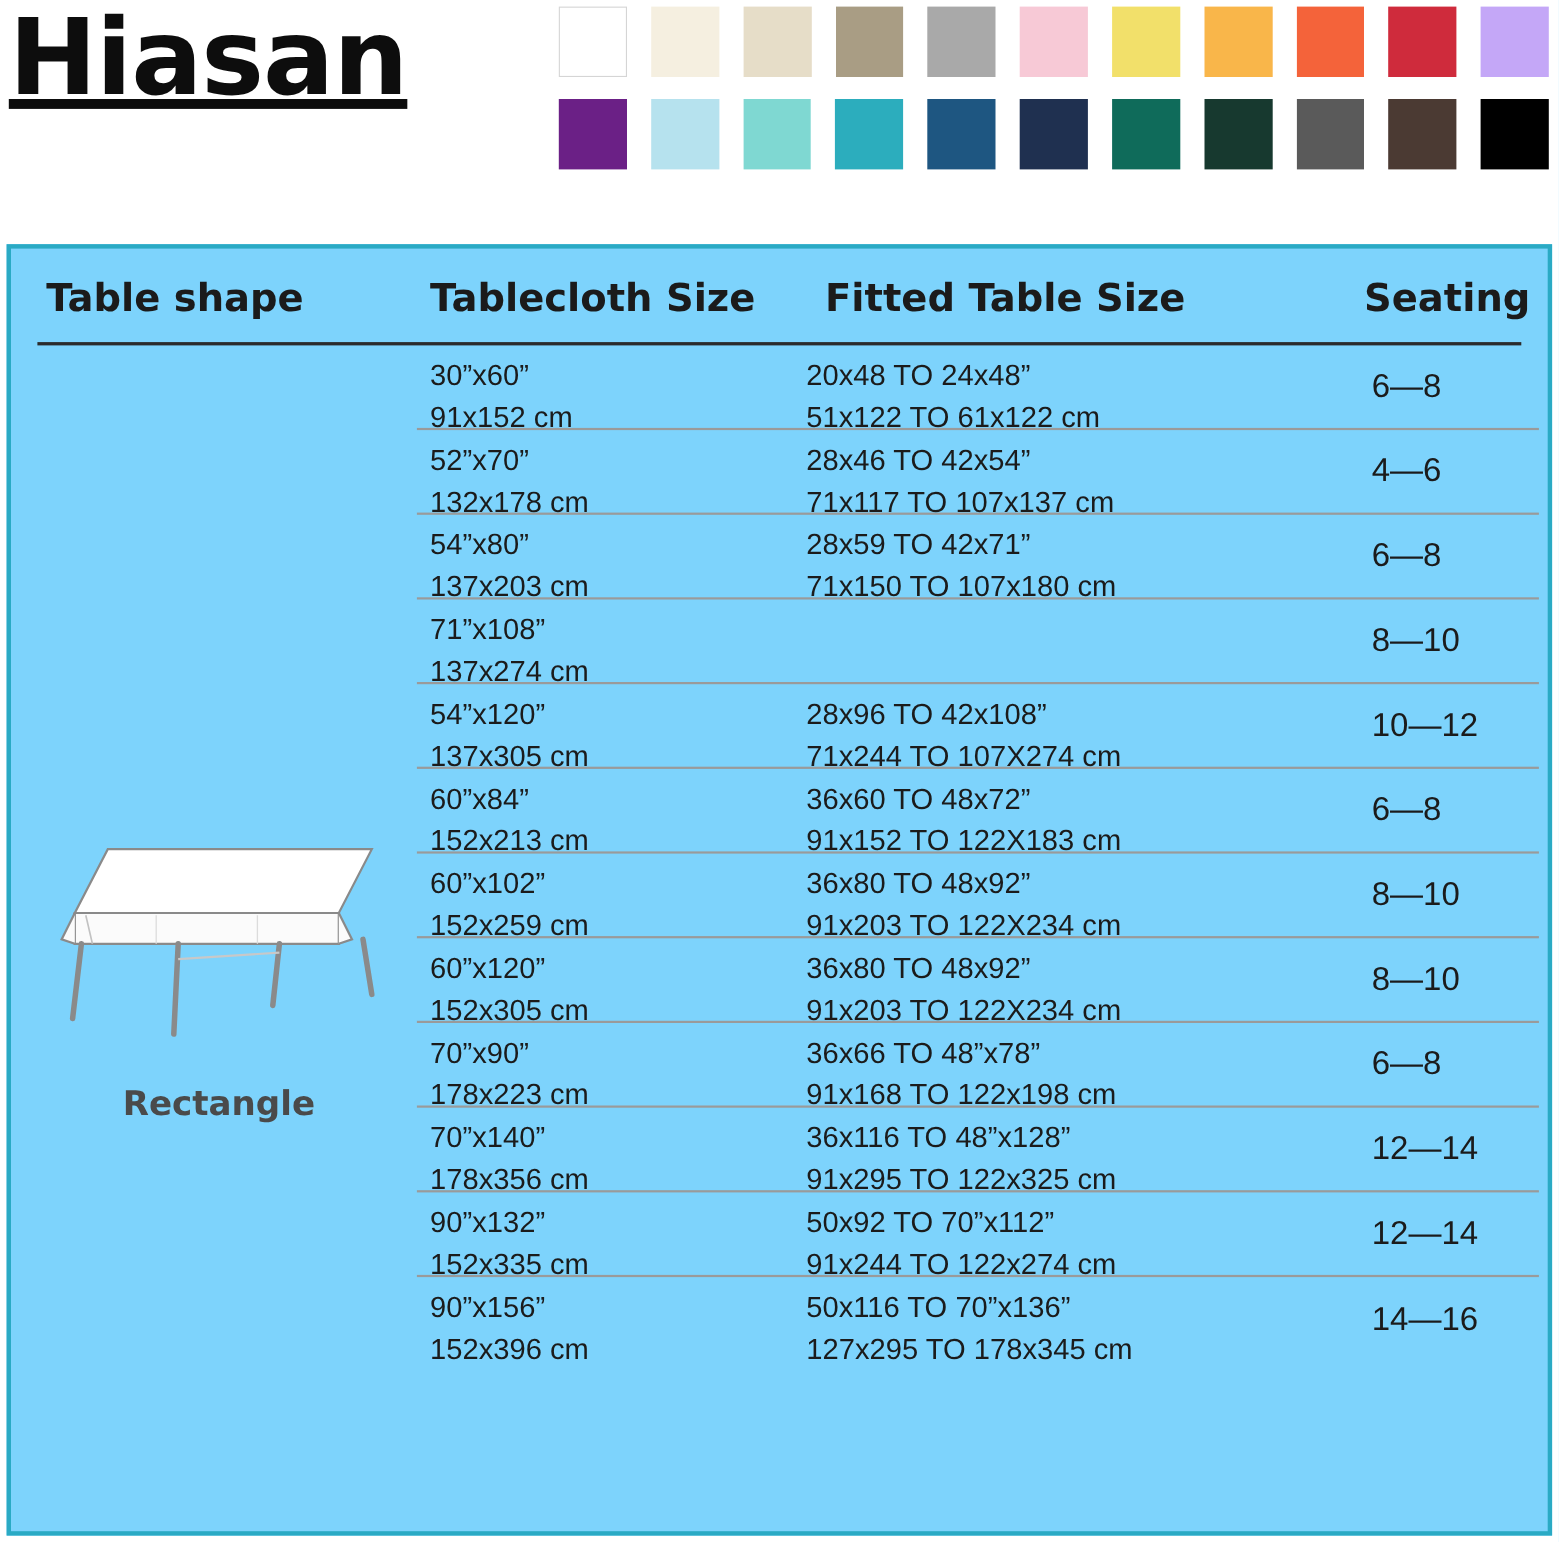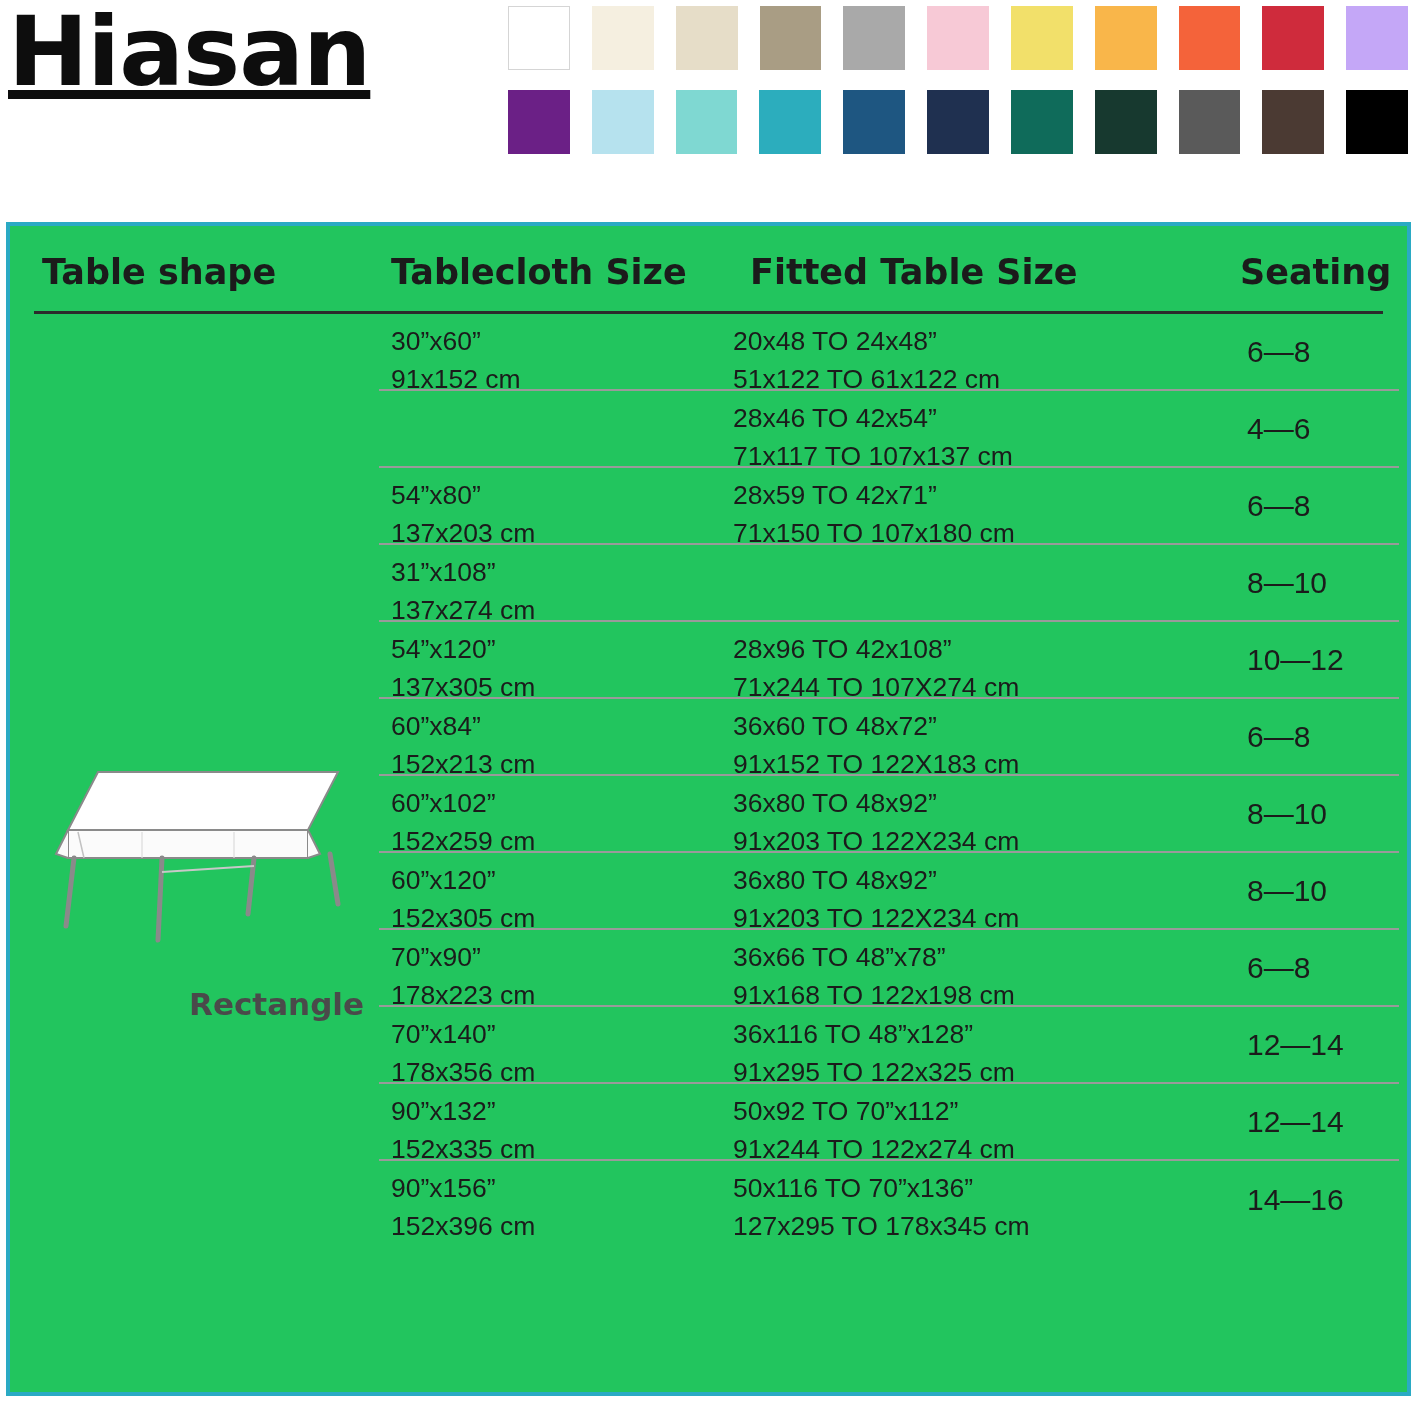--- a/index.html
+++ b/index.html
@@ -54,21 +54,21 @@
   }
 
   
   .panel {
     position: absolute;
     left: 6px;
     top: 222px;
     width: 1405px;
     height: 1174px;
     border: 4px solid #2aaac4;
-    background: #22c55e;
+    background: #7dd3fc;
   }
   .panel-inner {
     position: relative;
     width: 100%;
     height: 100%;
     padding: 26px 18px 10px 18px;
   }
 
   
   .thead {
@@ -110,21 +110,21 @@
     left: 4px;
     top: 440px;
     width: 330px;
     height: 200px;
   }
   .shape-label {
     position: absolute;
     left: 0;
     top: 672px;
     width: 330px;
-    text-align: right;
+    text-align: center;
     font-size: 31px;
     font-weight: bold;
     color: #4a4a4a;
     font-family: "DejaVu Sans", sans-serif;
   }
 
   
   .rows {
     position: absolute;
     left: 345px;
@@ -238,20 +238,24 @@
             <span class="sub">91x152 cm</span>
           </div>
           <div class="cell c-fitted">
             <span class="sub">20x48 TO 24x48”</span>
             <span class="sub">51x122 TO 61x122  cm</span>
           </div>
           <div class="cell c-seat">6—8</div>
         </div>
 
         <div class="row">
+          <div class="cell c-cloth">
+            <span class="sub">52”x70”</span>
+            <span class="sub">132x178 cm</span>
+          </div>
           <div class="cell c-fitted">
             <span class="sub">28x46 TO 42x54”</span>
             <span class="sub">71x117 TO 107x137 cm</span>
           </div>
           <div class="cell c-seat">4—6</div>
         </div>
 
         <div class="row">
           <div class="cell c-cloth">
             <span class="sub">54”x80”</span>
@@ -259,21 +263,21 @@
           </div>
           <div class="cell c-fitted">
             <span class="sub">28x59 TO 42x71”</span>
             <span class="sub">71x150 TO 107x180 cm</span>
           </div>
           <div class="cell c-seat">6—8</div>
         </div>
 
         <div class="row">
           <div class="cell c-cloth">
-            <span class="sub">31”x108”</span>
+            <span class="sub">71”x108”</span>
             <span class="sub">137x274 cm</span>
           </div>
           <div class="cell c-seat">8—10</div>
         </div>
 
         <div class="row">
           <div class="cell c-cloth">
             <span class="sub">54”x120”</span>
             <span class="sub">137x305 cm</span>
           </div>

